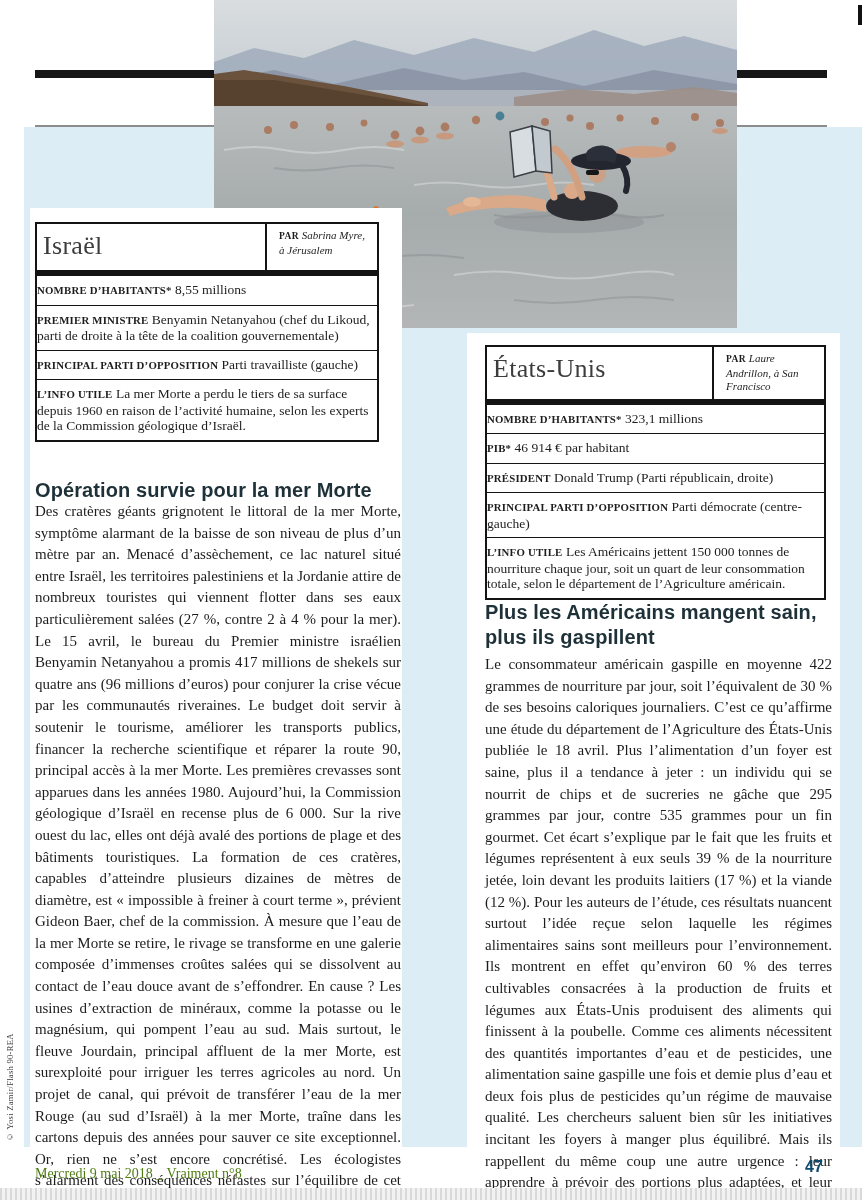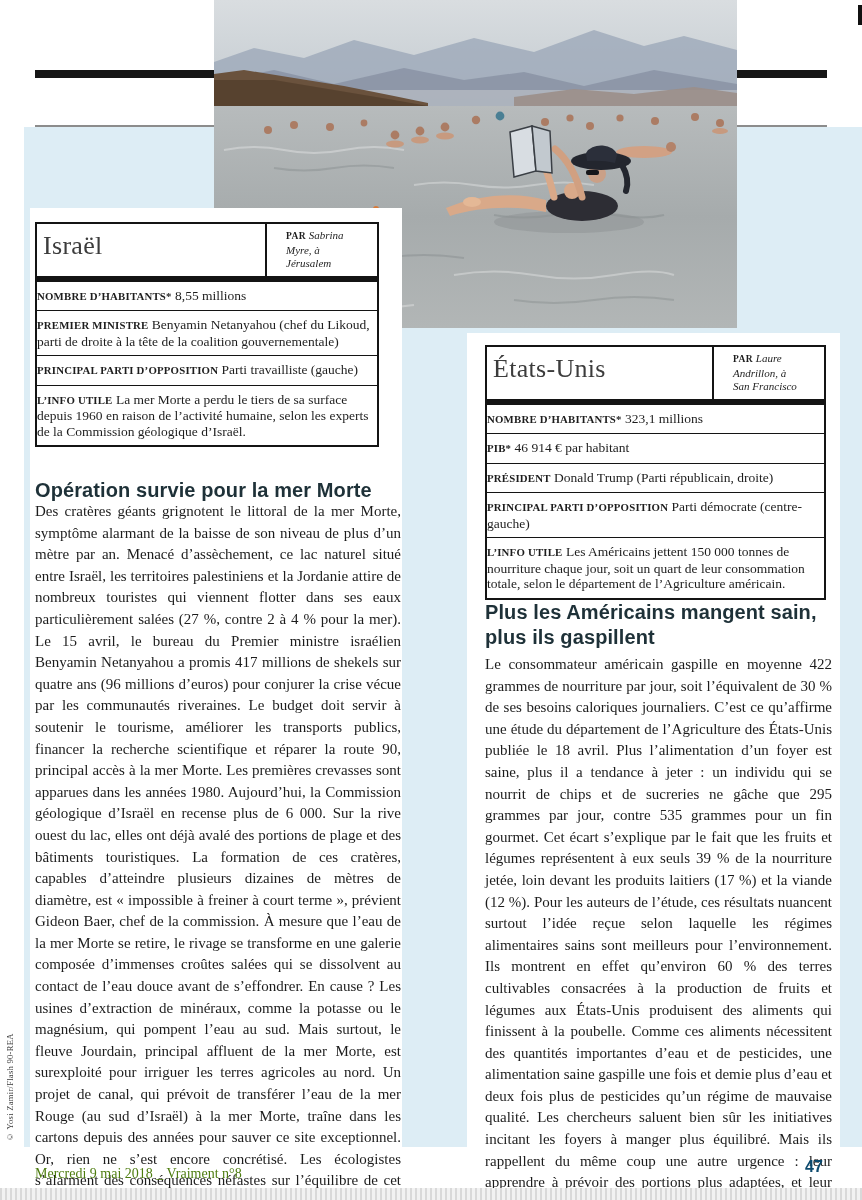--- a/index.html
+++ b/index.html
@@ -17,21 +17,21 @@
 
   .white-panel{background:#ffffff;}
   .panel-left{left:30px;top:208px;width:372px;height:939px;}
   .panel-right{left:467px;top:333px;width:373px;height:814px;}
 
   .factbox{background:#fff;border:2px solid #141414;box-sizing:border-box;}
   .factbox-israel{left:35px;top:222px;width:344px;}
   .factbox-usa{left:485px;top:345px;width:341px;}
   .factbox-header{display:flex;min-height:46px;}
   .factbox-title{flex:1;font-size:26px;color:#3c3c3c;padding:7px 6px 4px;letter-spacing:.3px;}
-  .factbox-byline{width:112px;border-left:2px solid #141414;padding:5px 19px;box-sizing:border-box;
+  .factbox-byline{width:112px;border-left:2px solid #141414;padding:5px 12px;box-sizing:border-box;
                   font-size:11px;line-height:13.5px;font-style:italic;color:#1d1d1d;font-family:Liberation Serif, serif;}
   .par{font-style:normal;font-size:9.5px;font-weight:bold;letter-spacing:.4px;}
   .factbox-bar{height:5px;background:#141414;}
   .factbox-row{border-top:1.5px solid #141414;padding:6px 0;font-size:13.5px;line-height:15.5px;}
   .factbox-row:first-of-type{border-top:none;}
   .flabel{font-weight:bold;font-size:10.8px;letter-spacing:.2px;}
 
   .headline{font-family:"Liberation Sans",sans-serif;font-weight:bold;color:#1e3138;
             font-size:20px;line-height:25px;white-space:nowrap;letter-spacing:.1px;}
   .body-text{font-size:15px;line-height:21.6px;text-align:justify;color:#1c1c1c;}

